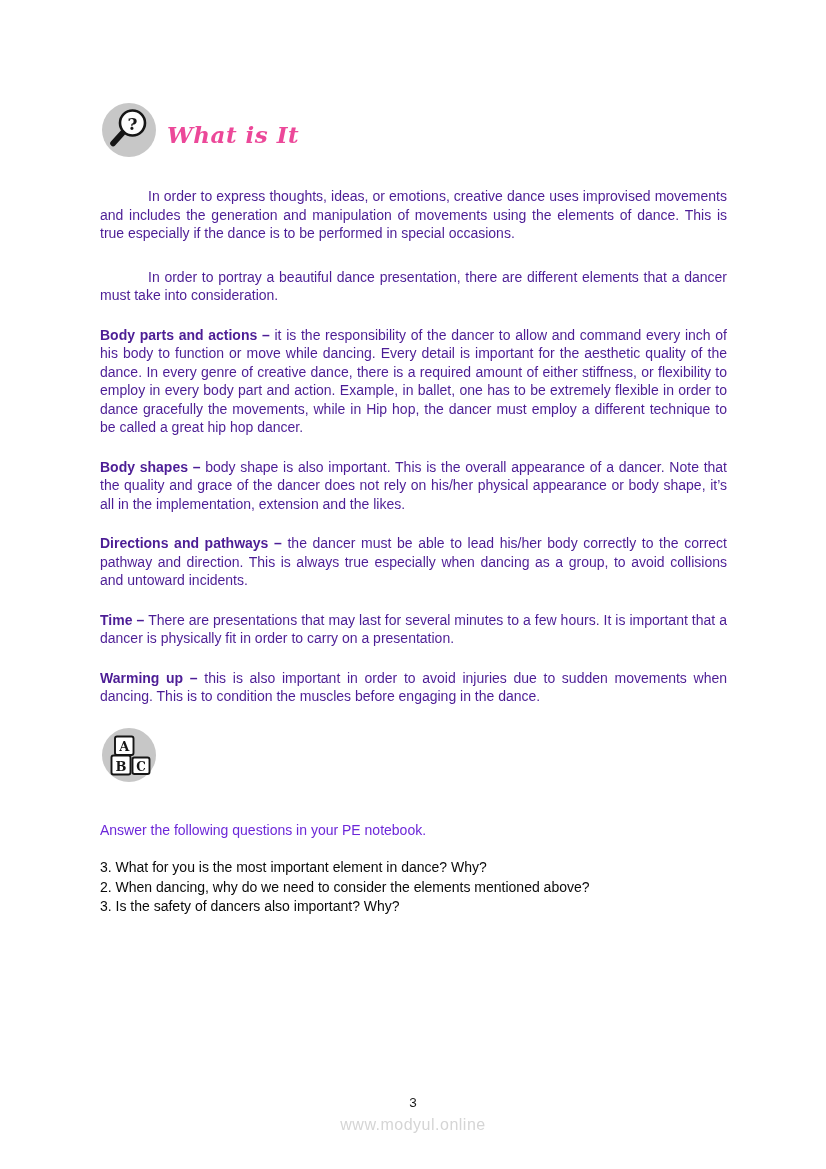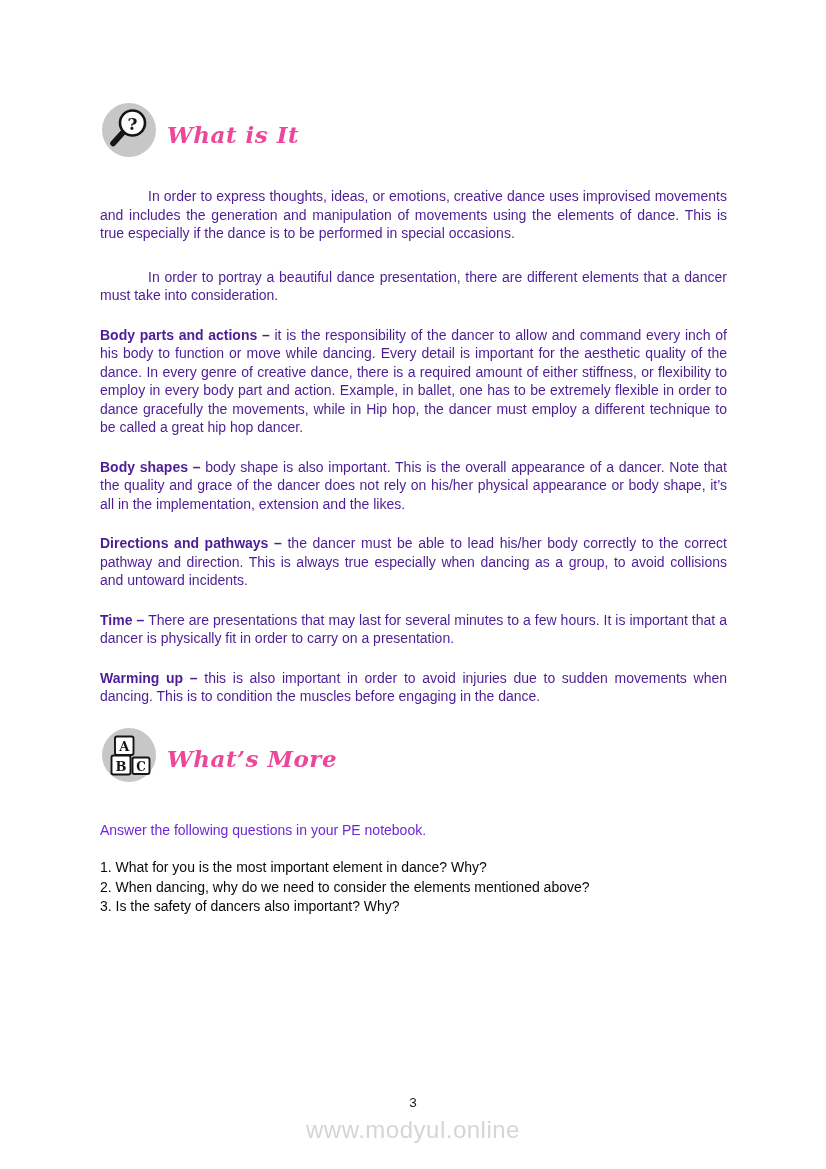--- a/index.html
+++ b/index.html
@@ -73,21 +73,21 @@
     width: 826px;
     text-align: center;
   }
   .page-number {
     font-size: 13.5px;
     line-height: 18px;
     color: #1a1a1a;
   }
   .watermark {
     margin-top: 4px;
-    font-size: 24px;
+    font-size: 16px;
     letter-spacing: 0.5px;
     color: #d5d5d5;
   }
 </style>
 </head>
 <body>
 
 <div class="page">
   <div class="content">
 
@@ -124,27 +124,26 @@
           <g font-family="DejaVu Serif, serif" font-weight="bold" text-anchor="middle" fill="#151515">
             <rect x="13" y="8.5" width="18.5" height="18.5" rx="2" fill="#ffffff" stroke="#151515" stroke-width="1.9"></rect>
             <text x="22.3" y="23" font-size="13">A</text>
             <rect x="9.5" y="27.5" width="19" height="19" rx="2" fill="#ffffff" stroke="#151515" stroke-width="1.9"></rect>
             <text x="19" y="42.5" font-size="13">B</text>
             <rect x="30.5" y="29.5" width="17" height="16.5" rx="2" fill="#ffffff" stroke="#151515" stroke-width="1.9"></rect>
             <text x="39" y="42.5" font-size="12">C</text>
           </g>
         </svg>
       </span>
-      <h1 class="hdr-title">What’s More</h1>
     </div>
 
     <p class="instruction">Answer the following questions in your PE notebook.</p>
 
     <div class="questions">
-      <div class="question">1. What for you is the most important element in dance? Why?</div>
+      <div class="question">3. What for you is the most important element in dance? Why?</div>
       <div class="question">2. When dancing, why do we need to consider the elements mentioned above?</div>
       <div class="question">3. Is the safety of dancers also important? Why?</div>
     </div>
 
   </div>
 
   <div class="footer">
     <div class="page-number">3</div>
     <div class="watermark">www.modyul.online</div>
   </div>

